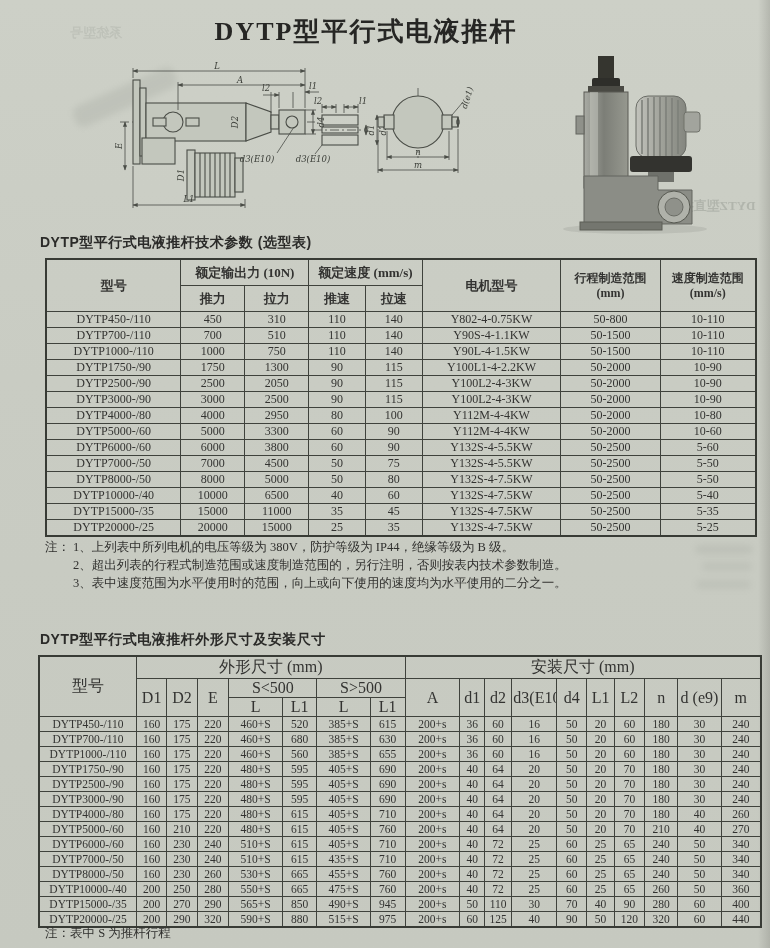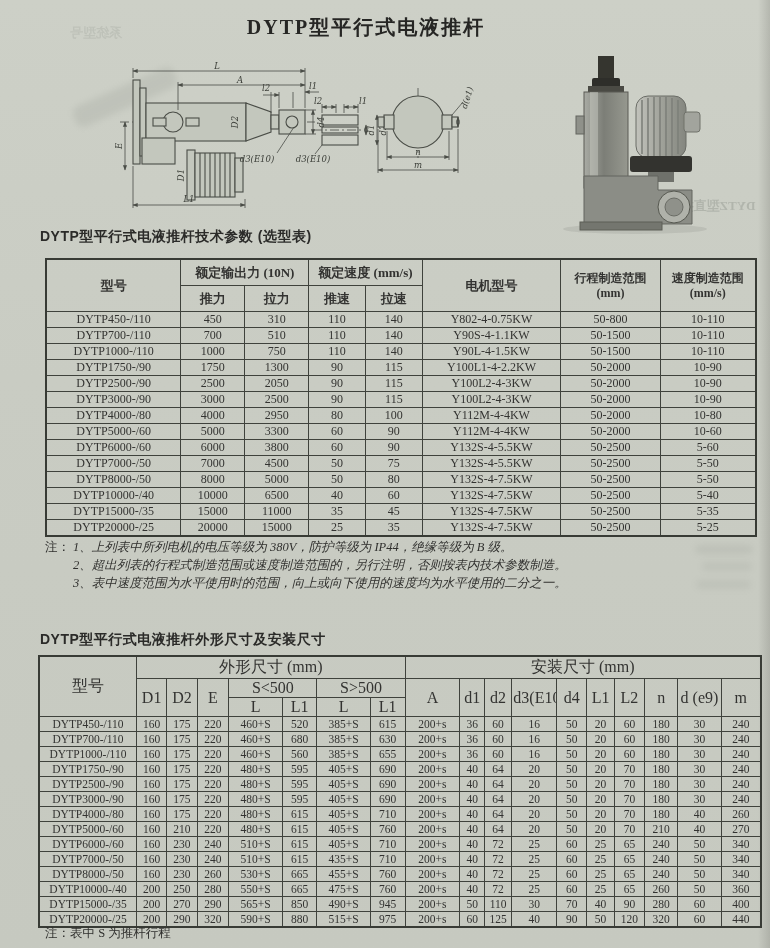--- a/index.html
+++ b/index.html
@@ -8,55 +8,55 @@
     width:770px;height:948px;
     background:linear-gradient(180deg,#cdd0c7 0%,#c9ccc3 40%,#c6c9c0 100%);
     font-family:"Liberation Serif","DejaVu Serif",serif;
     color:#2e2e2c;
     overflow:hidden;
   }
   .edge-shade{position:absolute;top:0;right:0;width:12px;height:948px;
     background:linear-gradient(90deg,rgba(70,70,64,0) 0%,rgba(70,70,64,0.18) 100%);}
   .title{
     position:absolute;top:14px;left:0;width:732px;margin:0;
-    text-align:center;font-size:20px;font-weight:700;letter-spacing:2px;
+    text-align:center;font-size:26px;font-weight:700;letter-spacing:2px;
     color:#262624;font-family:"Liberation Serif","DejaVu Serif",serif;
   }
   .ghost{position:absolute;color:#777d75;transform:scaleX(-1);
     filter:blur(0.6px);font-weight:700;pointer-events:none;}
   .ghost-tl{top:24px;left:70px;font-size:13px;opacity:0.16;}
   .ghost-right{top:197px;left:588px;font-size:13px;opacity:0.30;width:170px;text-align:center;}
   .ghost-smudge{position:absolute;background:#80857d;border-radius:8px;
     filter:blur(3px);pointer-events:none;}
   .gs1{top:86px;left:70px;width:110px;height:22px;opacity:0.16;transform:rotate(-24deg);}
   .gs2{top:545px;left:695px;width:58px;height:9px;opacity:0.14;}
   .gs3{top:562px;left:702px;width:50px;height:9px;opacity:0.12;}
   .gs4{top:580px;left:696px;width:55px;height:9px;opacity:0.12;}
   .drawing{position:absolute;top:58px;left:35px;width:500px;height:175px;}
   .photo{position:absolute;top:56px;left:540px;width:170px;height:178px;}
   .sec-title{position:absolute;left:40px;font-size:14px;font-weight:700;
     font-family:"Liberation Sans","DejaVu Sans",sans-serif;color:#2b2b29;letter-spacing:0.5px;}
-  .sec1{top:228px;} .sec2{top:631px;}
+  .sec1{top:234px;} .sec2{top:631px;}
   table{border-collapse:collapse;position:absolute;table-layout:fixed;
     font-family:"Liberation Serif","DejaVu Serif",serif;}
   .t1{top:258px;left:45px;width:712px;}
   .t2{top:655px;left:38px;width:724px;}
   th,td{border:1px solid #3f423c;text-align:center;vertical-align:middle;
     padding:0 1px;overflow:hidden;white-space:nowrap;color:#333331;}
   table{border:2px solid #383b35;}
   .t1 th{font-size:13px;font-weight:700;height:25px;}
   .t1 td{font-size:12px;height:15px;line-height:15px;}
   .t2 th{font-size:16px;font-weight:400;height:16px;}
   .t2 td{font-size:11.5px;height:14px;line-height:14px;}
   th .sub{font-size:12px;line-height:15px;}
   .notes{position:absolute;top:538px;left:45px;width:668px;font-size:12.5px;
     line-height:18px;color:#30302e;}
   .notes .note-label{position:absolute;left:0;top:0;}
   .notes .note-items{margin-left:28px;}
-  .notes .note-items div{padding-left:0;font-style:italic;}
+  .notes .note-items div{padding-left:0;}
   .note2{position:absolute;top:925px;left:45px;font-size:12.5px;color:#30302e;}
   .cl{stroke:#4a4d47;stroke-width:0.8;stroke-dasharray:9 3 2 3;fill:none;}
   .ln{stroke:#4a4d47;stroke-width:1.1;fill:none;}
   .lnf{stroke:#4a4d47;stroke-width:1.1;fill:#c3c7bd;}
   .dim{stroke:#4a4d47;stroke-width:0.8;fill:none;}
   .dtxt{fill:#3a3d37;font-size:8.5px;font-style:italic;
     font-family:"DejaVu Serif",serif;}
 </style>
 </head>
 <body>

